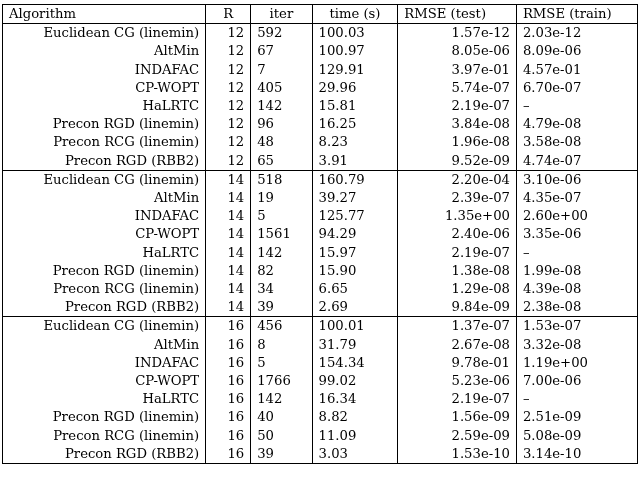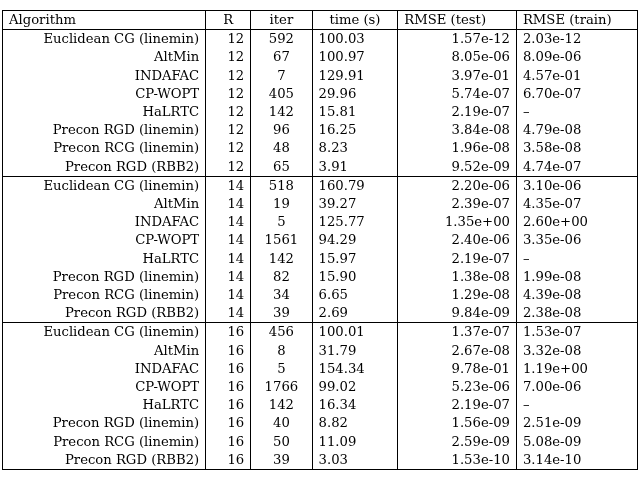--- a/index.html
+++ b/index.html
@@ -9,21 +9,20 @@
   }
   body {
     width: 640px;
     height: 495px;
     font-family: "DejaVu Serif", "Liberation Serif", serif;
     color: #000000;
     overflow: hidden;
   }
   #table-wrap {
     padding: 4px 2px 0 2px;
-    margin-top: 6px;
   }
   table.results {
     border-collapse: collapse;
     width: 636px;
     font-size: 13.2px;
     line-height: 1.0;
   }
   table.results th,
   table.results td {
     padding: 2px 6px 3px 6px;
@@ -47,21 +46,21 @@
     border-bottom: 1px solid #000;
   }
   tbody tr.group-end td {
     border-bottom: 1px solid #000;
   }
   tbody tr.last-row td {
     border-bottom: 1px solid #000;
   }
   .c-alg { text-align: right; width: 208px; }
   .c-r { text-align: right; width: 40px; padding-right: 10px; }
-  .c-iter { text-align: center; width: 56px; padding-right: 12px; }
+  .c-iter { text-align: left; width: 56px; padding-right: 12px; }
   .c-time { width: 84px; padding-right: 14px; }
   .c-rmse-test { text-align: right; width: 118px; padding-right: 18px; }
   .c-rmse-train { text-align: left; width: 118px; padding-right: 16px; }
   th.c-alg { text-align: left; }
   th.c-r, th.c-iter, th.c-time { text-align: center; }
   th.c-rmse-test, th.c-rmse-train { text-align: left; }
   .bold { font-weight: normal; }
 </style>
 </head>
 <body>
@@ -141,21 +140,21 @@
           <td class="c-iter">65</td>
           <td class="c-time bold">3.91</td>
           <td class="c-rmse-test">9.52e-09</td>
           <td class="c-rmse-train">4.74e-07</td>
         </tr>
         <tr>
           <td class="c-alg">Euclidean CG (linemin)</td>
           <td class="c-r">14</td>
           <td class="c-iter">518</td>
           <td class="c-time">160.79</td>
-          <td class="c-rmse-test">2.20e-06</td>
+          <td class="c-rmse-test">2.20e-04</td>
           <td class="c-rmse-train">3.10e-06</td>
         </tr>
         <tr>
           <td class="c-alg">AltMin</td>
           <td class="c-r">14</td>
           <td class="c-iter">19</td>
           <td class="c-time">39.27</td>
           <td class="c-rmse-test">2.39e-07</td>
           <td class="c-rmse-train">4.35e-07</td>
         </tr>

